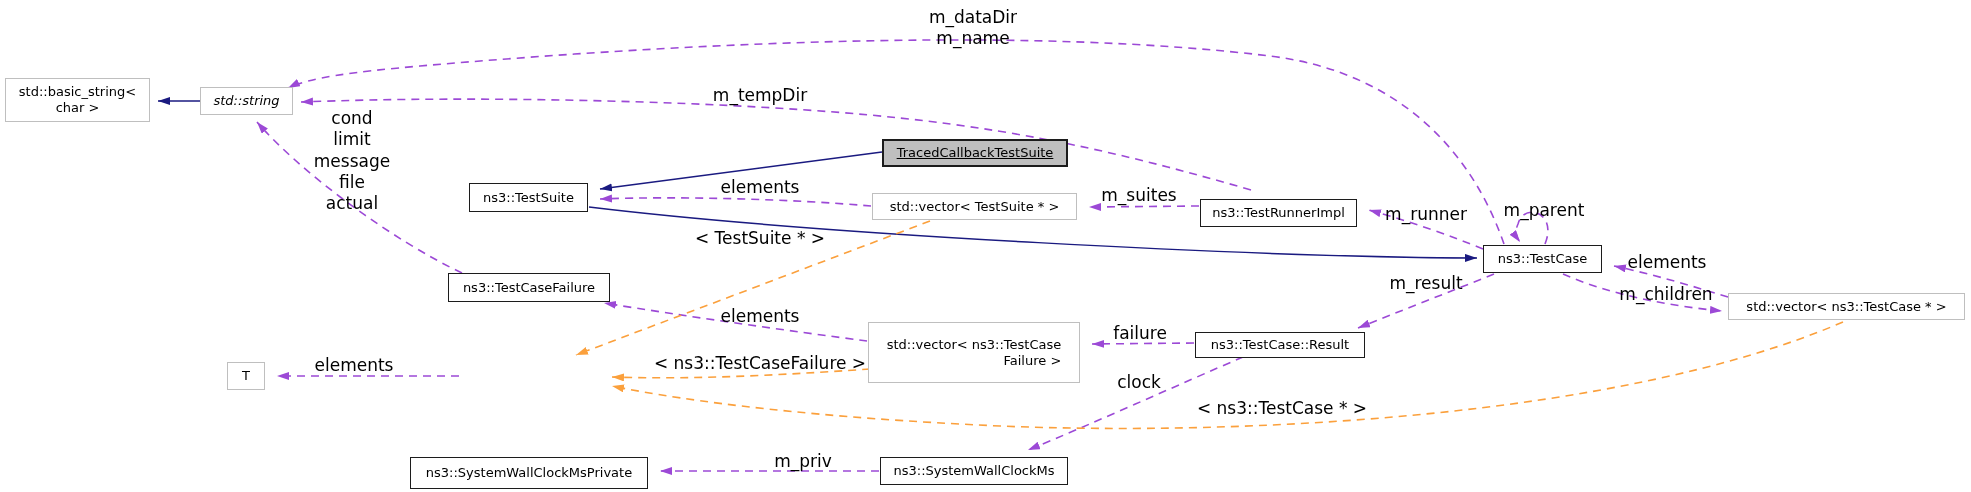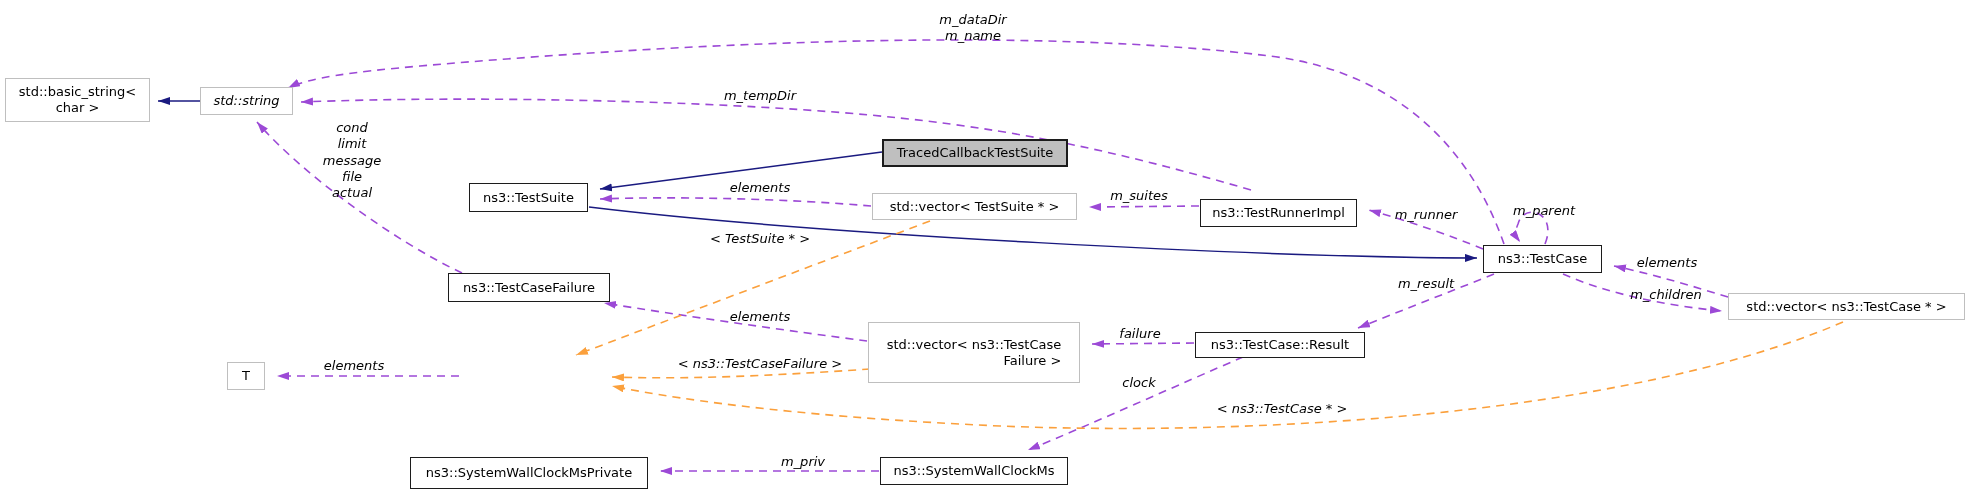--- a/index.html
+++ b/index.html
@@ -15,24 +15,24 @@
   .m-inherit  { fill:var(--inheritance-edge,#1a1a80); }
   .m-usage    { fill:var(--usage-edge,#9c49d6); }
   .m-template { fill:var(--template-edge,#fba03c); }
   .node {
     position:absolute; box-sizing:border-box; background:var(--node-fill,#fff);
     display:flex; align-items:center; justify-content:center; text-align:center;
     font-size:13px; line-height:1.2; white-space:pre-line; z-index:2;
   }
   .node-dark  { border:1.5px solid var(--node-border-dark,#1c1c1c); }
   .node-light { border:1px solid var(--node-border-light,#bfbfbf); }
-  .node-highlight { border:2px solid var(--node-border-dark,#1c1c1c); background:var(--highlight-fill,#bfbfbf); }
+  .node-highlight { border:2px solid var(--node-border-dark,#1c1c1c); background:var(--highlight-fill,#bfbfbf);text-decoration:underline; }
   .edge-label {
-    position:absolute; transform:translate(-50%,-50%); font-size:13px; line-height:1.25;
-    white-space:pre-line; text-align:center; z-index:1;font-style:italic;
+    position:absolute; transform:translate(-50%,-50%); font-size:17px; line-height:1.25;
+    white-space:pre-line; text-align:center; z-index:1;
   }
 </style>
 </head>
 <body>
 
 <div id="canvas">
 
   <svg id="edges" viewBox="0 0 1971 492" xmlns="http://www.w3.org/2000/svg">
     <defs>
       <marker id="arr-inherit" markerUnits="userSpaceOnUse" markerWidth="13" markerHeight="10" refX="12" refY="4" orient="auto">

